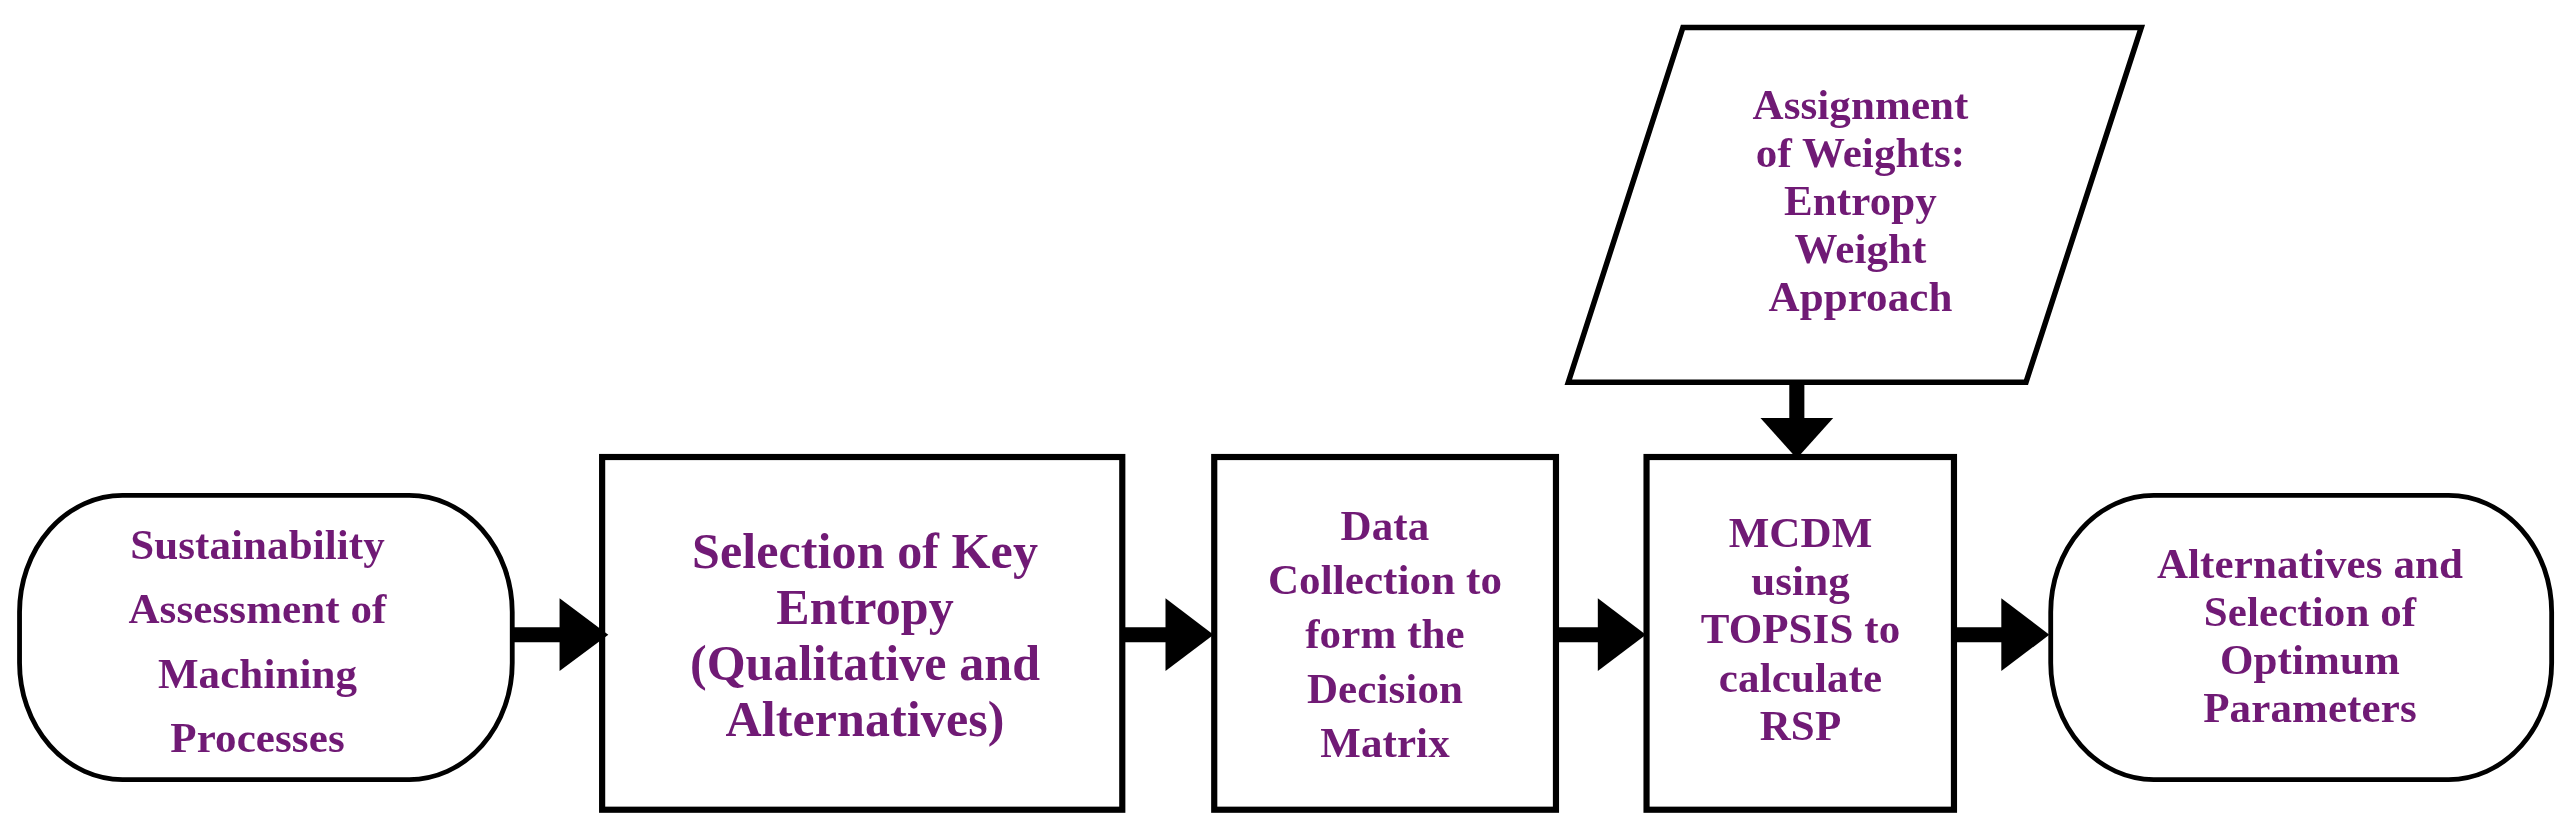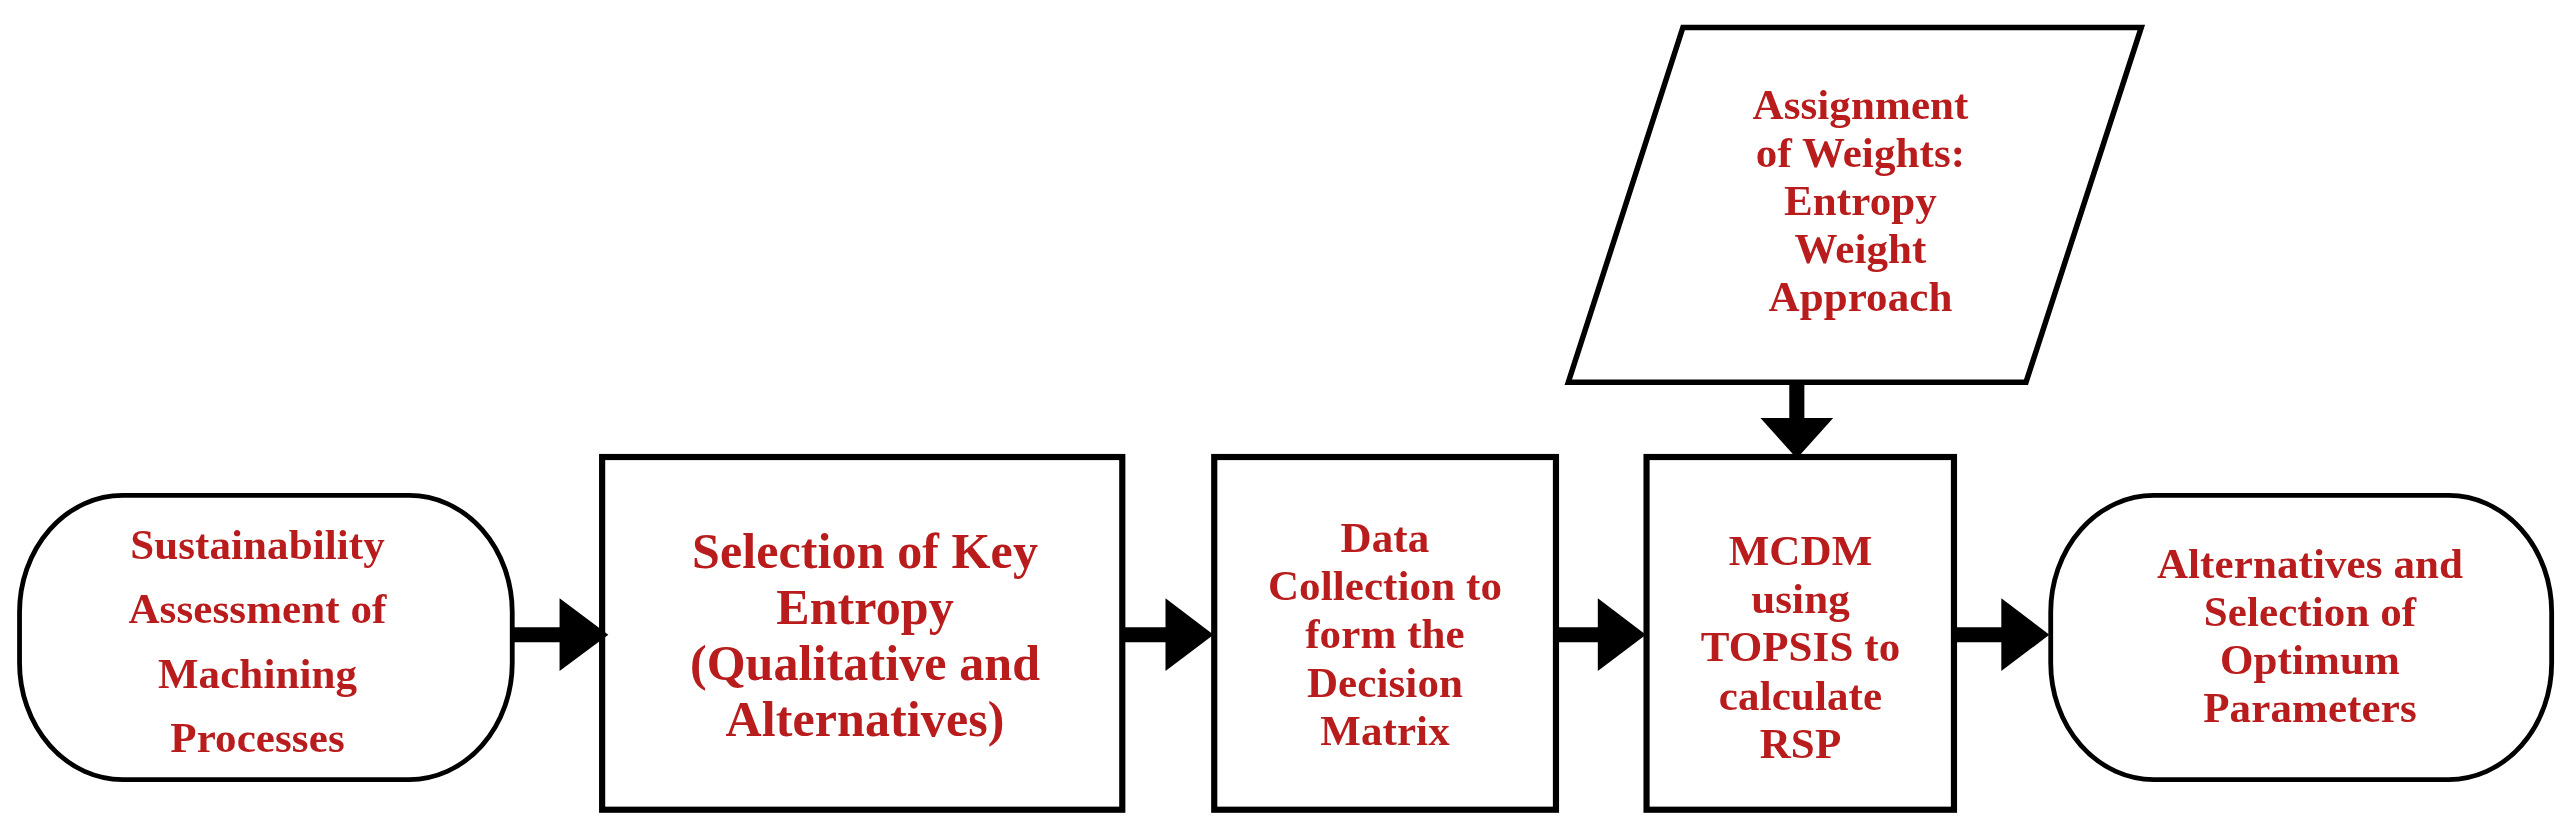--- a/index.html
+++ b/index.html
@@ -38,34 +38,34 @@
     fill: #000000;
     stroke: none;
   }
   .node-label {
     position: absolute;
     display: flex;
     flex-direction: column;
     align-items: center;
     justify-content: center;
     text-align: center;
-    color: #b91c1c;
+    color: #701a75;
     font-weight: bold;
     line-height: 1.12;
     letter-spacing: 0.1px;
     pointer-events: none;
     box-sizing: border-box;
   }
   .node-label .line { display: block; white-space: nowrap; }
 
   
   #label-start      { left: 38px;   top: 504px;  width: 439px; height: 275px; font-size: 43px; gap: 16px; }
   #label-metrics    { left: 604px;  top: 461px;  width: 522px; height: 347px; font-size: 50px; }
-  #label-data       { left: 1216px; top: 461px;  width: 338px; height: 347px; font-size: 43px; }
-  #label-mcdm       { left: 1649px; top: 474px;  width: 303px; height: 347px; font-size: 43px; }
+  #label-data       { left: 1216px; top: 461px;  width: 338px; height: 347px; font-size: 43px; gap: 6px; }
+  #label-mcdm       { left: 1649px; top: 456px;  width: 303px; height: 347px; font-size: 43px; }
   #label-ranking    { left: 2063px; top: 480px;  width: 494px; height: 312px; font-size: 43px; }
   #label-weights    { left: 1675px; top: 26px;   width: 371px; height: 350px; font-size: 43px; }
 </style>
 </head>
 <body>
 
 <div id="flowchart-root">
 
   <svg id="flow-svg" viewBox="0 0 3753 1211">
 

